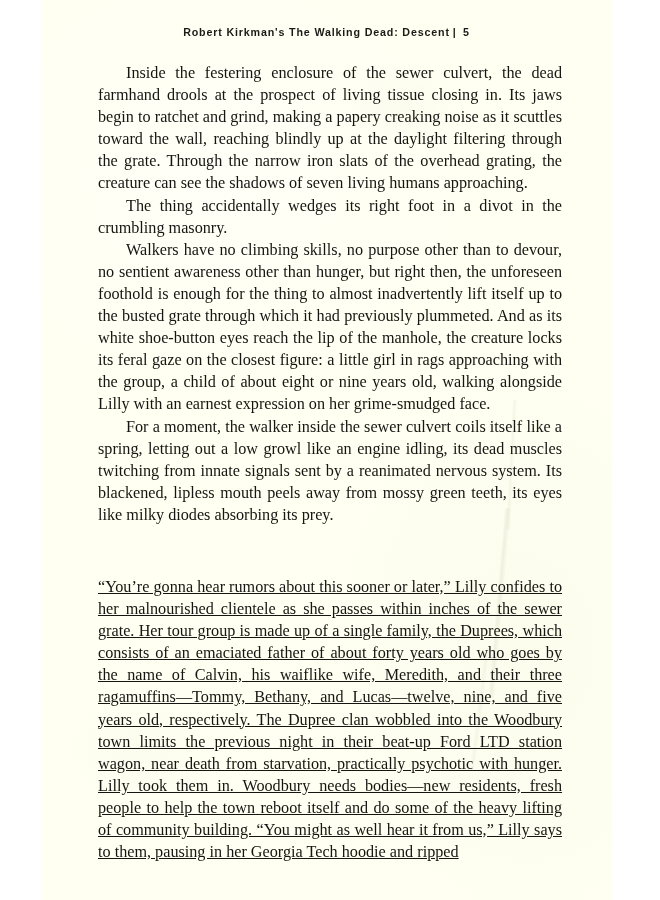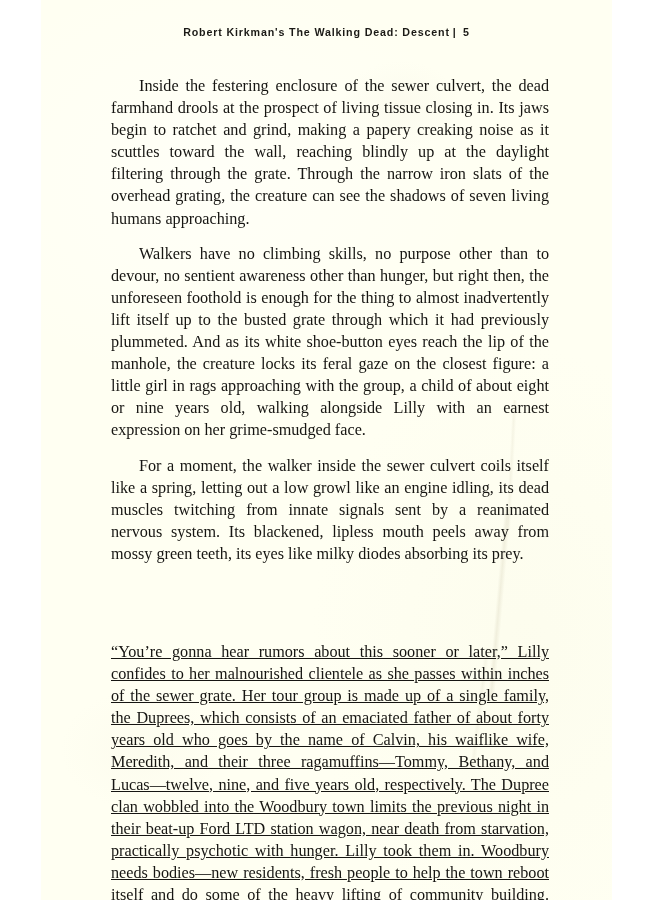--- a/index.html
+++ b/index.html
@@ -96,21 +96,21 @@
   }
 
   
   #text-block {
     position: absolute;
     left: 57px;     
     top: 62px;
     width: 464px;
   }
   .para {
-    margin: 13px;
+    margin: 0;
     font-size: 16.2px;
     line-height: 22.1px;
     color: #161512;
     text-align: justify;
     text-justify: inter-word;
     -webkit-font-smoothing: antialiased;
     hyphens: manual;
   }
   .para.indent {
     text-indent: 28px;
@@ -135,20 +135,21 @@
   <div class="crease crease-c"></div>
 
   <div id="running-head">
     <span>Robert Kirkman's The Walking Dead: Descent</span><span class="folio-rule">|</span>&nbsp;<span>5</span>
   </div>
 
   <div id="text-block">
 
     <div>
       <p class="para indent">Inside the festering enclosure of the sewer culvert, the dead farmhand drools at the prospect of living tissue closing in. Its jaws begin to ratchet and grind, making a papery creaking noise as it scuttles toward the wall, reaching blindly up at the daylight filtering through the grate. Through the narrow iron slats of the overhead grating, the creature can see the shadows of seven living humans approaching.</p>
+      <p class="para indent">The thing accidentally wedges its right foot in a divot in the crumbling masonry.</p>
       <p class="para indent">Walkers have no climbing skills, no purpose other than to devour, no sentient awareness other than hunger, but right then, the unforeseen foothold is enough for the thing to almost inadvertently lift itself up to the busted grate through which it had previously plummeted. And as its white shoe-button eyes reach the lip of the manhole, the creature locks its feral gaze on the closest figure: a little girl in rags approaching with the group, a child of about eight or nine years old, walking alongside Lilly with an earnest expression on her grime-smudged face.</p>
       <p class="para indent">For a moment, the walker inside the sewer culvert coils itself like a spring, letting out a low growl like an engine idling, its dead muscles twitching from innate signals sent by a reanimated nervous system. Its blackened, lipless mouth peels away from mossy green teeth, its eyes like milky diodes absorbing its prey.</p>
     </div>
 
     <div class="section-gap"></div>
 
     <div>
       <p class="para flush">“You’re gonna hear rumors about this sooner or later,” Lilly confides to her malnourished clientele as she passes within inches of the sewer grate. Her tour group is made up of a single family, the Duprees, which consists of an emaciated father of about forty years old who goes by the name of Calvin, his waiflike wife, Meredith, and their three ragamuffins—Tommy, Bethany, and Lucas—twelve, nine, and five years old, respectively. The Dupree clan wobbled into the Woodbury town limits the previous night in their beat-up Ford LTD station wagon, near death from starvation, practically psychotic with hunger. Lilly took them in. Woodbury needs bodies—new residents, fresh people to help the town reboot itself and do some of the heavy lifting of community building. “You might as well hear it from us,” Lilly says to them, pausing in her Georgia Tech hoodie and ripped</p>
     </div>
 

